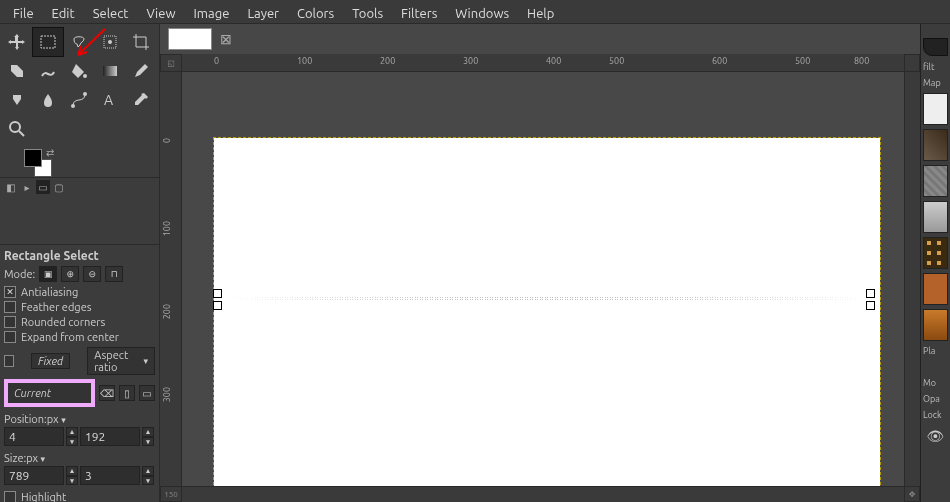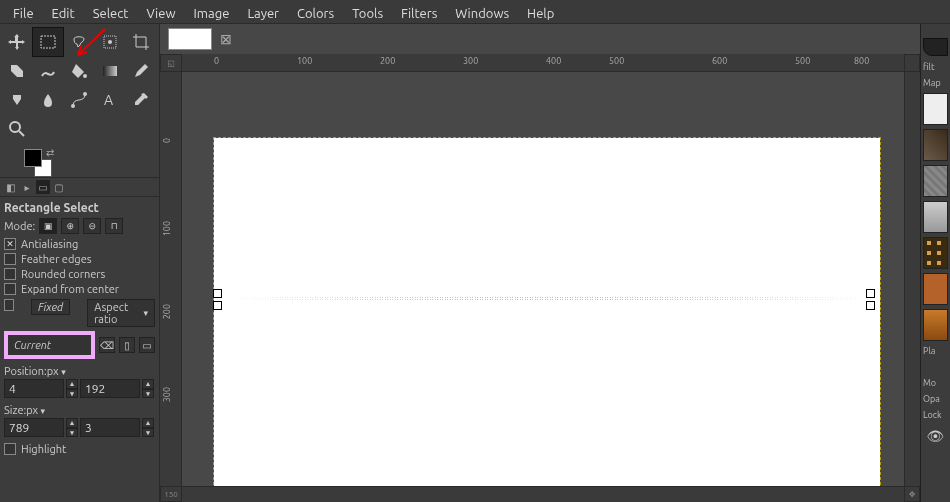--- a/index.html
+++ b/index.html
@@ -23,29 +23,29 @@
 .colors { height: 30px; padding: 2px 6px; position: relative; }
 .fgbg { position: relative; width: 26px; height: 26px; margin-left: 18px; }
 .fgc { position: absolute; left: 0; top: 0; width: 18px; height: 18px; background: #000; border: 1px solid #888; }
 .bgc { position: absolute; left: 10px; top: 10px; width: 18px; height: 18px; background: #fff; border: 1px solid #555; }
 .swap { position: absolute; left: 46px; top: 0; font-size: 10px; color: #aaa; }
 
 .viewrow { display: flex; gap: 2px; padding: 2px 4px; border-top: 1px solid #2a2a2a; }
 .viewrow span { width: 14px; height: 14px; display: inline-flex; align-items: center; justify-content: center; font-size: 10px; color: #aaa; }
 .viewrow span.on { background: #222; }
 
-.tooloptions { border-top: 1px solid #2a2a2a; padding: 2px 4px 8px; font-size: 11px; color: #ccc; overflow: hidden; }
+.tooloptions { border-top: 1px solid #2a2a2a; padding: 2px 4px 8px; font-size: 11px; color: #ccc; overflow: hidden; margin-top: 48px; }
 .optitle { font-weight: bold; margin: 2px 0 4px; font-size: 12px; }
 .moderow { display: flex; align-items: center; gap: 4px; margin-bottom: 4px; }
 .moderow .modebtn { width: 18px; height: 16px; background: #333; border: 1px solid #222; display: flex; align-items: center; justify-content: center; font-size: 9px; }
 .moderow .modebtn.on { background: #222; }
 .chkrow { display: flex; align-items: center; gap: 5px; margin: 3px 0; }
 .chk { width: 12px; height: 12px; border: 1px solid #888; background: #333; display: inline-flex; align-items: center; justify-content: center; font-size: 9px; line-height: 1; }
 .chk.on::after { content: "✕"; color: #ddd; }
-.selrow { display: flex; align-items: flex-start; gap: 17px; margin: 4px 0; }
+.selrow { display: flex; align-items: center; gap: 17px; margin: 4px 0; }
 .selrow .btn { background: #333; border: 1px solid #222; padding: 1px 6px; font-size: 11px; font-style: italic; }
 .selrow .dd { background: #333; border: 1px solid #222; padding: 1px 6px; font-size: 11px; display: flex; align-items: center; gap: 4px; }
 .caret { font-size: 9px; }
 .lblrow { display: flex; justify-content: flex-start; margin: 6px 0 2px; }
 .szinputs { display: flex; gap: 2px; }
 .szinputs input { width: 60px; background: #2e2e2e; border: 1px solid #222; color: #ddd; font-size: 12px; padding: 2px 4px; }
 .szinputs .spin { width: 12px; display: flex; flex-direction: column; }
 .szinputs .spin b { flex: 1; font-size: 7px; text-align: center; background: #333; border: 1px solid #222; line-height: 1; }
 .currow { display: flex; gap: 4px; align-items: center; margin: 4px 0; }
 .currow .cur { background: #333; border: 4px solid #f0abfc; padding: 4px 6px; font-style: italic; flex: 1; }

